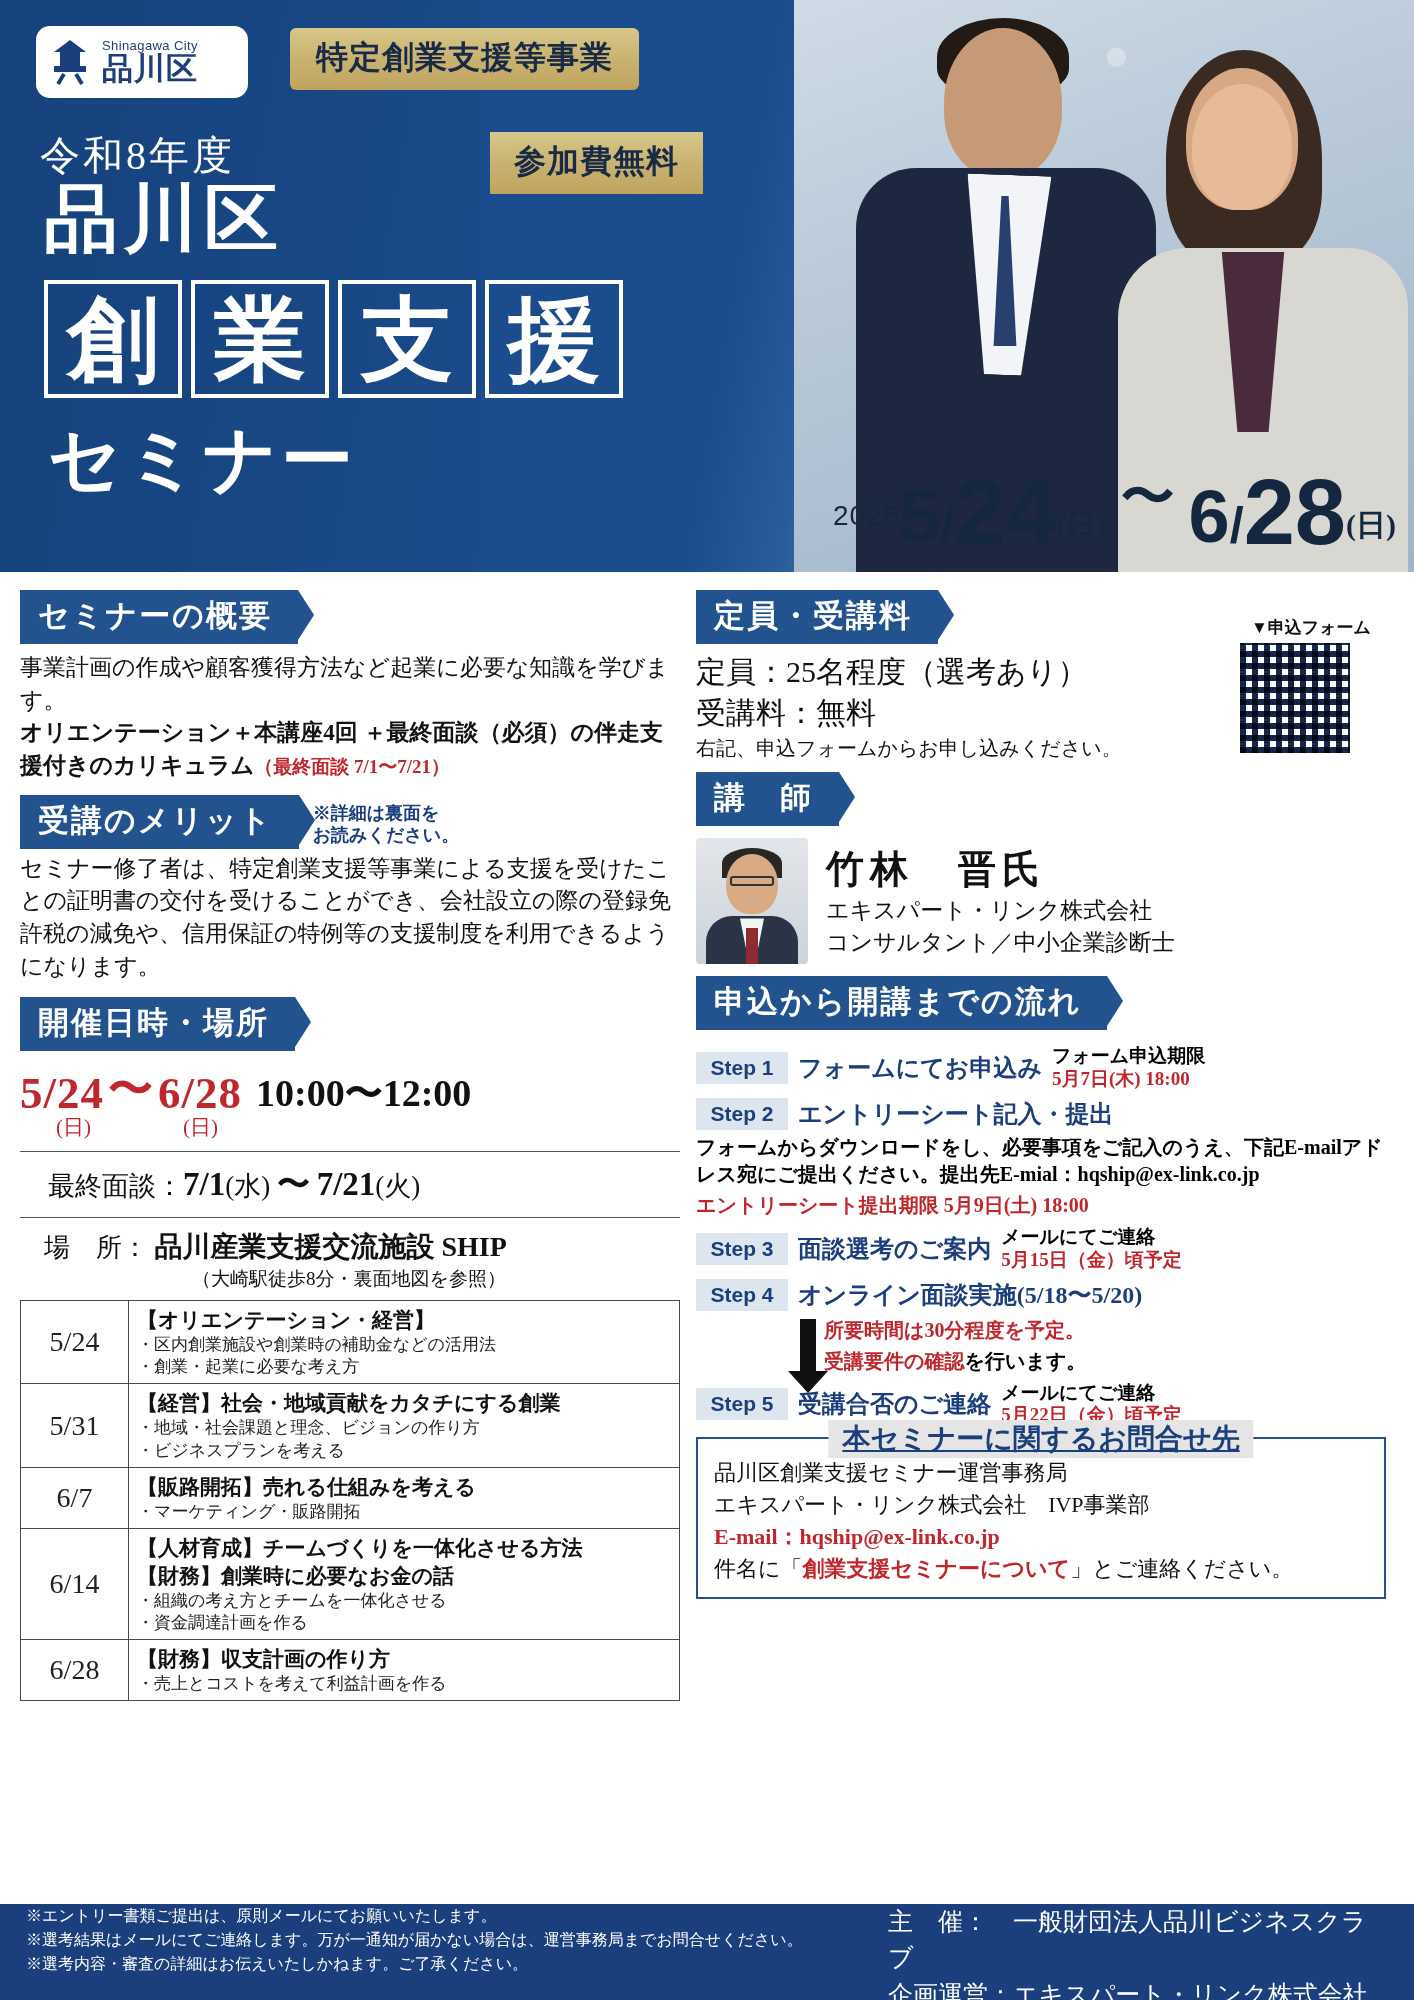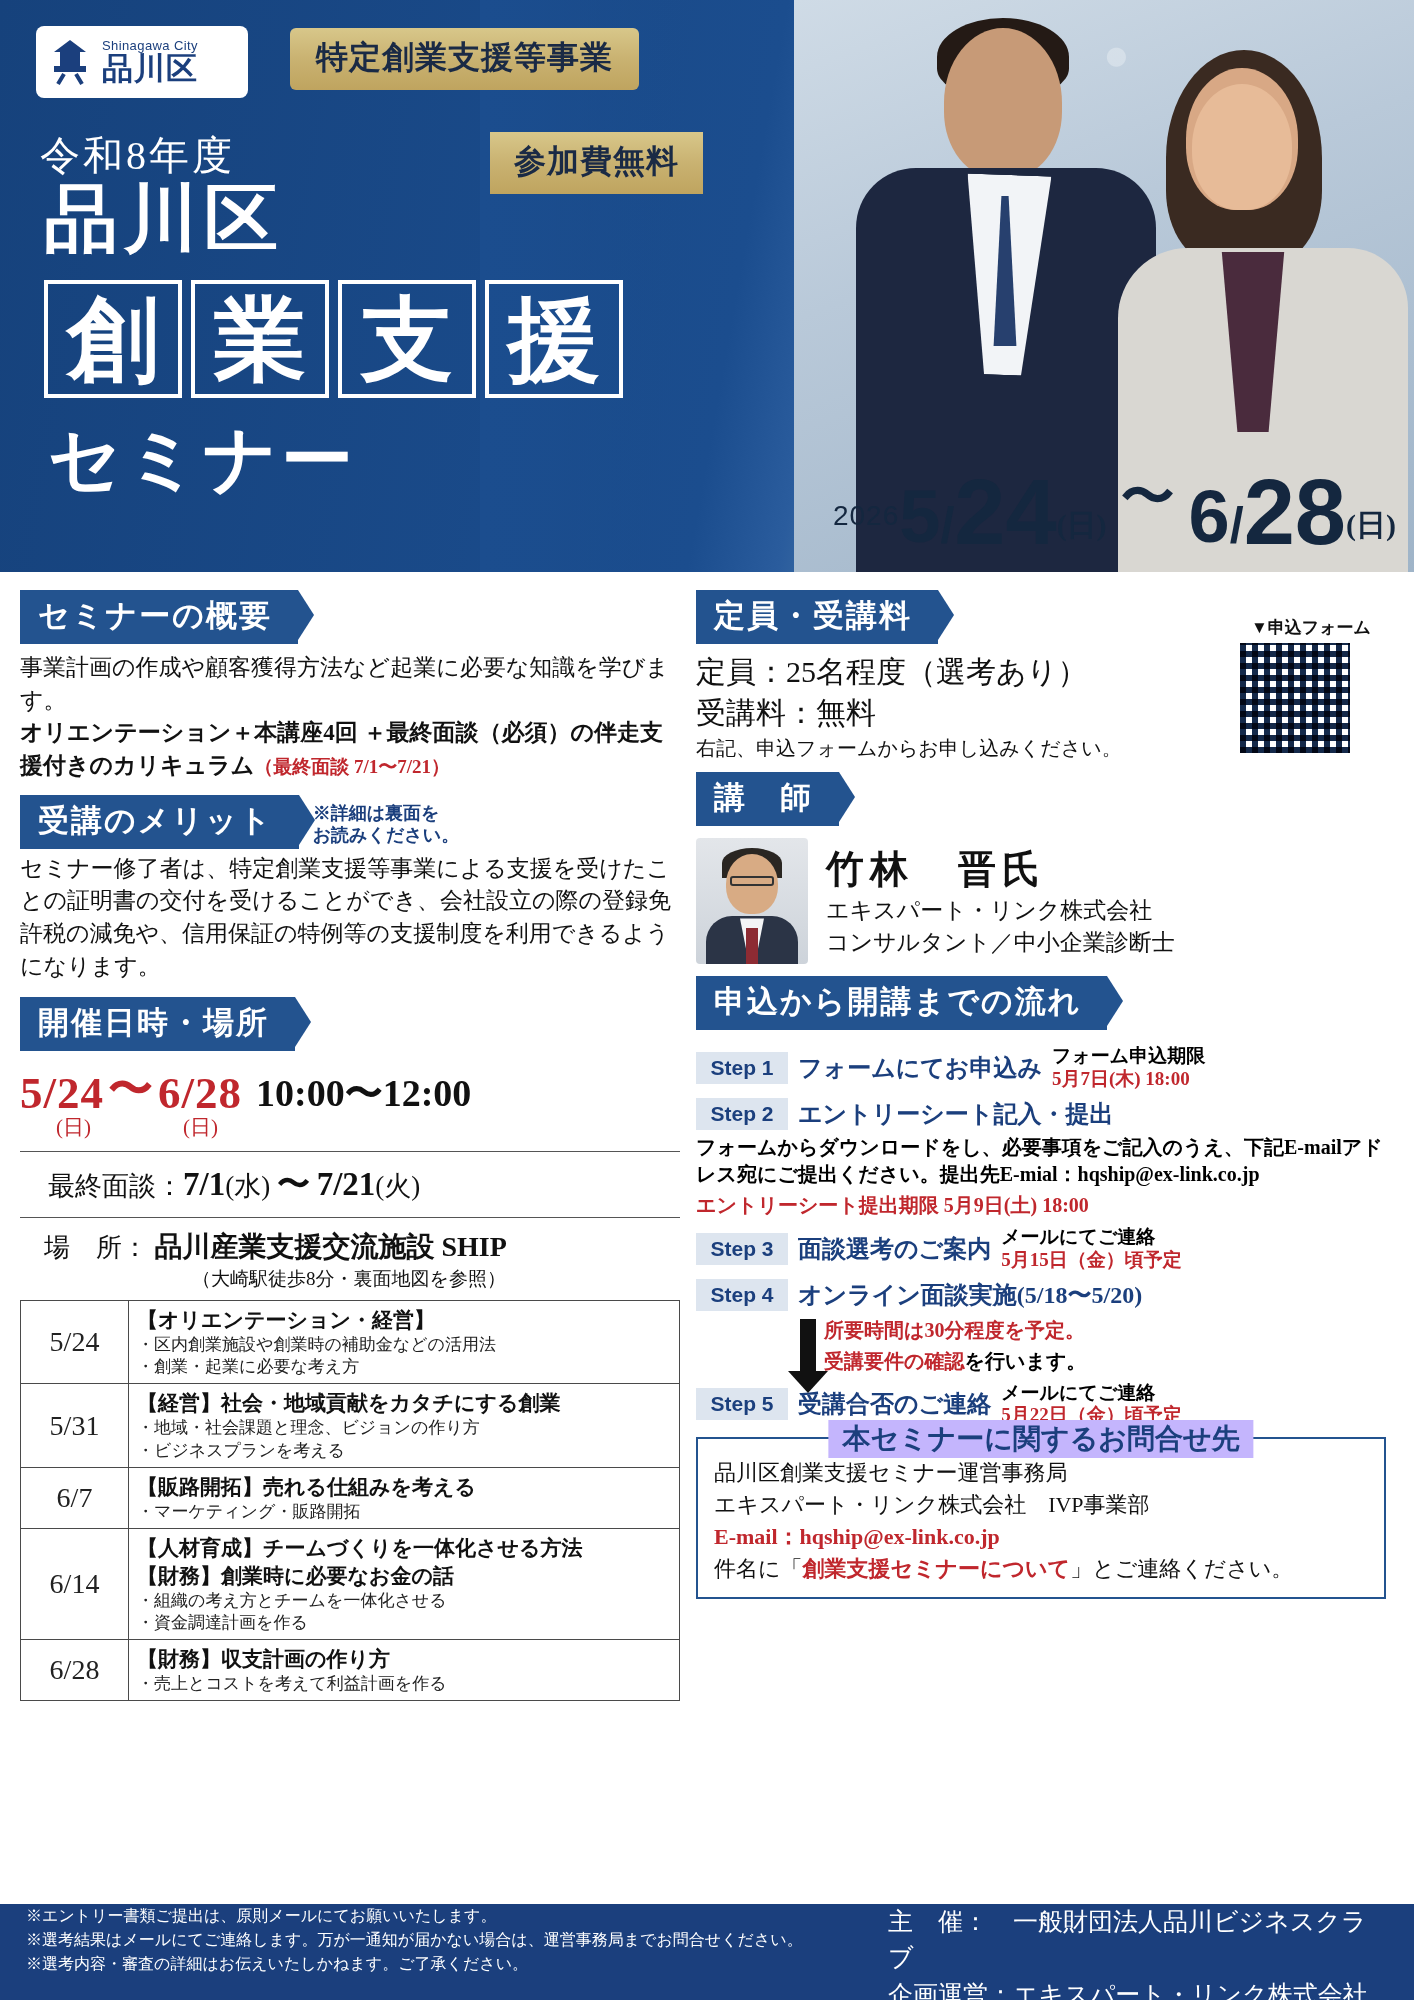--- a/index.html
+++ b/index.html
@@ -36,21 +36,21 @@
   
   .w-head { position:absolute; left:392px; top:68px; width:112px; height:142px; background:#d8a885; border-radius:52% 52% 46% 46%; }
   .w-hair { position:absolute; left:372px; top:50px; width:156px; height:216px; background:#3a2a21; border-radius:60% 60% 42% 42%; }
   .w-face { position:absolute; left:398px; top:84px; width:100px; height:126px; background:#e7bb98; border-radius:50% 50% 46% 46%; }
   .w-body { position:absolute; left:324px; top:248px; width:290px; height:330px; background:#d9d7d2; border-radius:70px 60px 0 0; }
   .w-inner { position:absolute; left:420px; top:252px; width:78px; height:180px; background:#4a2b3d; clip-path: polygon(10% 0,90% 0,70% 100%,30% 100%); }
   .hero-fade { position:absolute; left:480px; top:0; width:210px; height:572px; background:linear-gradient(90deg, #1b4d8e 0%, rgba(27,77,142,.85) 30%, rgba(27,77,142,0) 100%); }
 
   .logo-box {
     position: absolute; left: 36px; top: 26px; width: 212px; height: 72px;
-    background: #ffffff; border-radius: 8px; display: flex; align-items: center; padding: 4px 8px;
+    background: #ffffff; border-radius: 14px; display: flex; align-items: center; padding: 4px 8px;
   }
   .logo-mark { width: 52px; height: 52px; color: #1b3f7d; flex: 0 0 auto; }
   .logo-text { margin-left: 6px; line-height: 1.05; }
   .logo-en { font-family: "Liberation Sans", sans-serif; font-size: 13px; color: #1b3f7d; letter-spacing: .4px; }
   .logo-jp { font-size: 31px; font-weight: bold; color: #1b3f7d; letter-spacing: 1px; }
 
   .ribbon {
     position: absolute; left: 290px; top: 28px;
     background: linear-gradient(180deg,#d8c78a 0%, #c9b271 50%, #bfa45f 100%);
     color: #1a2a45; font-weight: bold; font-size: 32px;
@@ -141,21 +141,21 @@
   .step-row { display: flex; align-items: center; gap: 10px; margin-top: 7px; }
   .step-pill { background: #dde5ef; color: #1b3f7d; font-family: "Liberation Sans", sans-serif; font-weight: bold; font-size: 21px; padding: 4px 12px; min-width: 92px; text-align: center; }
   .step-title { color: #1b3f7d; font-size: 24px; font-weight: bold; }
   .step-note { font-size: 19px; line-height: 1.2; }
   .step-note .r { color: #c0272d; font-weight: bold; }
   .step-body { font-size: 20px; line-height: 1.35; margin: 4px 0 0 86px; }
   .arrow-down { width: 16px; height: 52px; background: #111; margin: 4px 0 0 104px; position: relative; }
   .arrow-down::after { content:""; position:absolute; left:-12px; top:52px; border-left:20px solid transparent; border-right:20px solid transparent; border-top:22px solid #111; }
 
   .contact-box { border: 2px solid #23538f; margin-top: 10px; padding: 10px 16px 12px 16px; position: relative; }
-  .contact-title { position: absolute; top: -19px; left: 50%; transform: translateX(-50%); background: #c4b5fd; padding: 0 14px; color: #1b3f7d; font-size: 28px; font-weight: bold; white-space: nowrap; }
+  .contact-title { position: absolute; top: -19px; left: 50%; transform: translateX(-50%); background: #e5e5e5; padding: 0 14px; color: #1b3f7d; font-size: 28px; font-weight: bold; white-space: nowrap; text-decoration: underline; }
   .contact-line { font-size: 22px; color: #111; line-height: 1.45; }
   .mail { color: #c0272d; font-weight: bold; }
 
   
   .footer { position: absolute; left: 0; bottom: 0; width: 1414px; height: 96px; background: #1b3f7d; color: #fff; display: flex; align-items: flex-start; padding: 0 26px; }
   .foot-l { flex: 1; font-size: 16px; line-height: 1.5; }
   .foot-r { width: 500px; text-align: left; font-size: 25px; line-height: 1.45; }
 </style>
 </head>
 <body>

